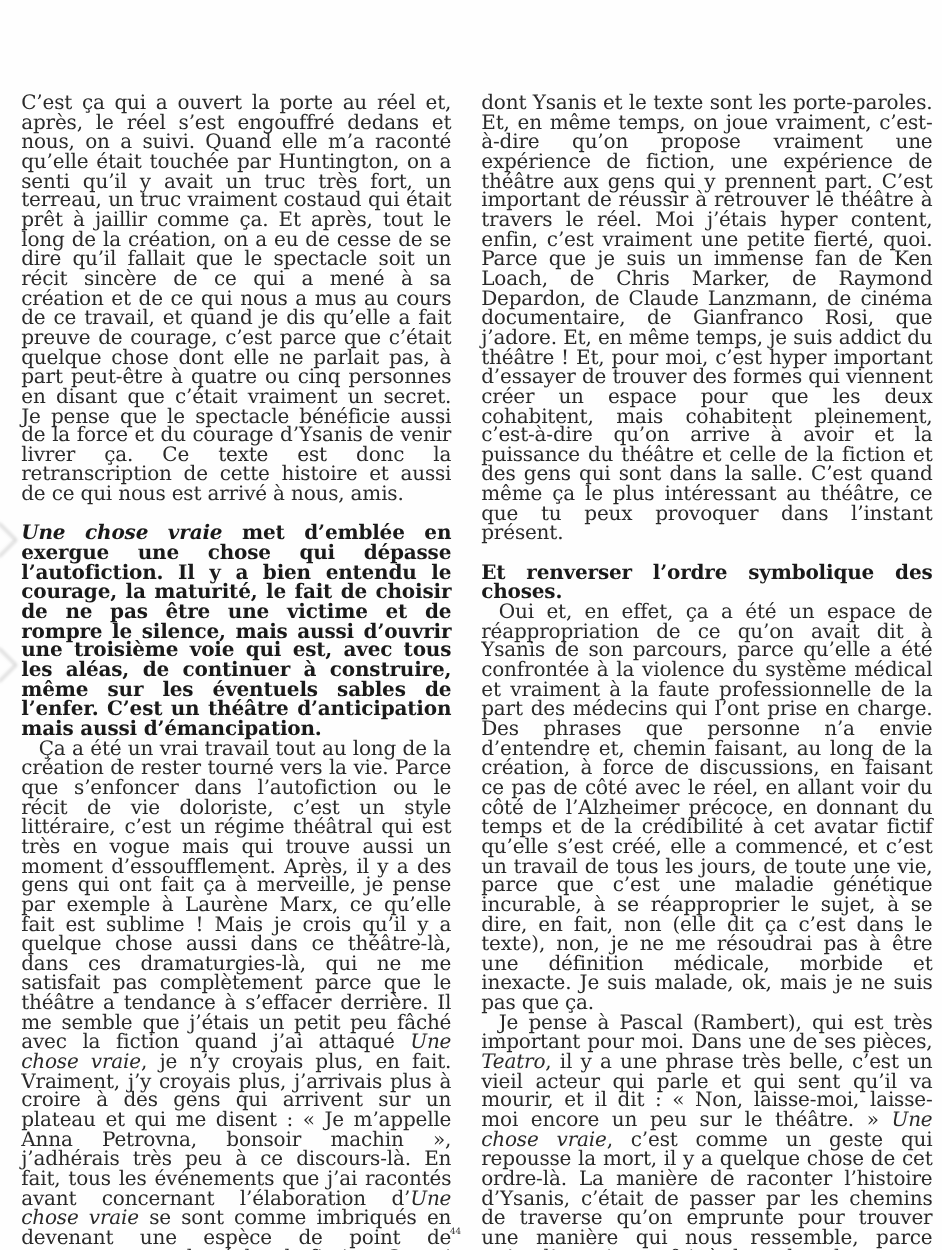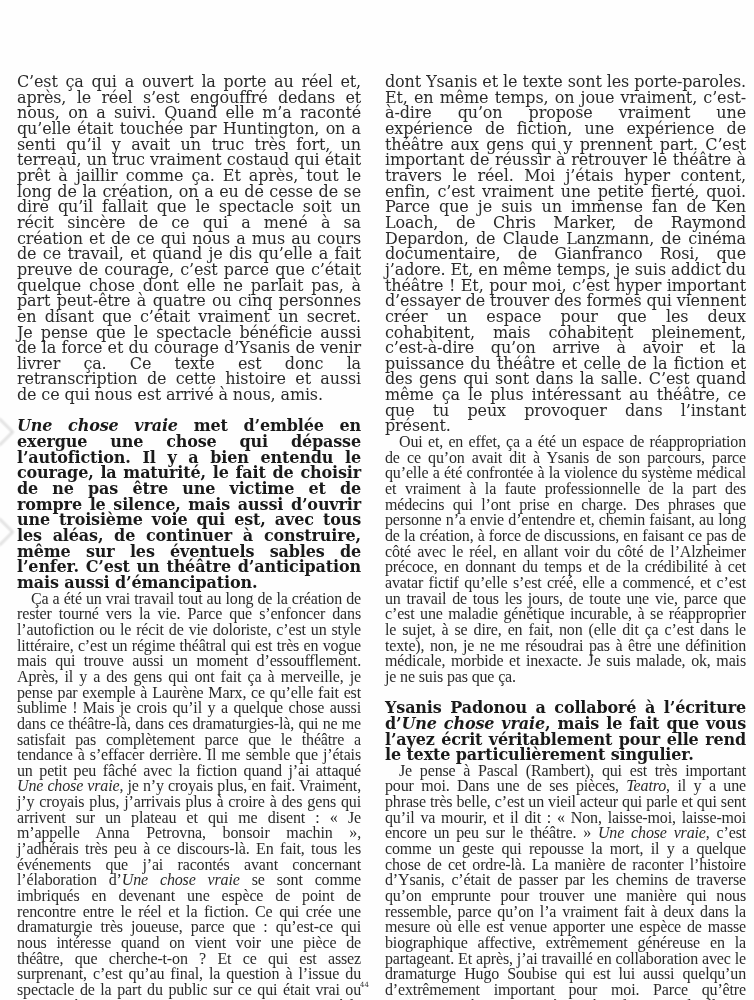--- a/index.html
+++ b/index.html
@@ -4,21 +4,21 @@
   <style>
     html, body { margin: 0; padding: 0; background: #ffffff; }
     body { width: 754px; height: 1000px; position: relative; overflow: hidden;
            font-family: "DejaVu Serif", "Liberation Serif", serif; color: #2a2a2a; }
     .page { position: absolute; left: 0; top: 0; width: 754px; height: 1000px; background: #fefefe; }
     .col { position: absolute; top: 74px; font-size: 16px; line-height: 15.65px;
            text-align: justify; letter-spacing: -0.15px; }
     .col-left { left: 17px; width: 344px; }
     .col-right { left: 385px; width: 361px; }
     p { margin: 0; }
-    .indent { text-indent: 14px; font-family: Liberation Serif, serif; }
+    .indent { text-indent: 14px; }
     .lead { font-weight: bold; color: #1a1a1a; margin-top: 15.6px; }
     .lead i { font-weight: bold; }
     .qhead { font-weight: bold; color: #1a1a1a; margin-top: 15.6px; }
     .gap { height: 15.6px; }
     .folio { position: absolute; left: 360px; top: 981px; font-size: 7px; font-weight: normal; color: #333; }
     .shadow-chevron { position: absolute; left: 0; width: 14px; height: 30px; }
     .shadow-chevron::before { content: ""; position: absolute; left: -10px; top: 4px; width: 18px; height: 18px;
       border: 2px solid #d4d4d4; border-left: none; border-bottom: none; transform: rotate(45deg); filter: blur(1.2px); }
   </style>
 </head>
@@ -31,20 +31,20 @@
 
   <div class="col col-left">
     <p>C’est ça qui a ouvert la porte au réel et, après, le réel s’est engouffré dedans et nous, on a suivi. Quand elle m’a raconté qu’elle était touchée par Huntington, on a senti qu’il y avait un truc très fort, un terreau, un truc vraiment costaud qui était prêt à jaillir comme ça. Et après, tout le long de la création, on a eu de cesse de se dire qu’il fallait que le spectacle soit un récit sincère de ce qui a mené à sa création et de ce qui nous a mus au cours de ce travail, et quand je dis qu’elle a fait preuve de courage, c’est parce que c’était quelque chose dont elle ne parlait pas, à part peut-être à quatre ou cinq personnes en disant que c’était vraiment un secret. Je pense que le spectacle bénéficie aussi de la force et du courage d’Ysanis de venir livrer ça. Ce texte est donc la retranscription de cette histoire et aussi de ce qui nous est arrivé à nous, amis.</p>
     <div class="gap"></div>
     <p class="lead" style="margin-top:0"><i>Une chose vraie</i><span> met d’emblée en exergue une chose qui dépasse l’autofiction. Il y a bien entendu le courage, la maturité, le fait de choisir de ne pas être une victime et de rompre le silence, mais aussi d’ouvrir une troisième voie qui est, avec tous les aléas, de continuer à construire, même sur les éventuels sables de l’enfer. C’est un théâtre d’anticipation mais aussi d’émancipation.</span></p>
     <p class="indent"><span>Ça a été un vrai travail tout au long de la création de rester tourné vers la vie. Parce que s’enfoncer dans l’autofiction ou le récit de vie doloriste, c’est un style littéraire, c’est un régime théâtral qui est très en vogue mais qui trouve aussi un moment d’essoufflement. Après, il y a des gens qui ont fait ça à merveille, je pense par exemple à Laurène Marx, ce qu’elle fait est sublime ! Mais je crois qu’il y a quelque chose aussi dans ce théâtre-là, dans ces dramaturgies-là, qui ne me satisfait pas complètement parce que le théâtre a tendance à s’effacer derrière. Il me semble que j’étais un petit peu fâché avec la fiction quand j’ai attaqué </span><i>Une chose vraie</i><span>, je n’y croyais plus, en fait. Vraiment, j’y croyais plus, j’arrivais plus à croire à des gens qui arrivent sur un plateau et qui me disent : « Je m’appelle Anna Petrovna, bonsoir machin », j’adhérais très peu à ce discours-là. En fait, tous les événements que j’ai racontés avant concernant l’élaboration d’</span><i>Une chose vraie</i><span> se sont comme imbriqués en devenant une espèce de point de rencontre entre le réel et la fiction. Ce qui crée une dramaturgie très joueuse, parce que : qu’est-ce qui nous intéresse quand on vient voir une pièce de théâtre, que cherche-t-on ? Et ce qui est assez surprenant, c’est qu’au final, la question à l’issue du spectacle de la part du public sur ce qui était vrai ou pas est très peu venue. C’est une victoire parce qu’à la fois on arrive à puiser la puissance ravageuse du réel, ravageuse au sens littéral, et toute la violence</span></p>
   </div>
 
   <div class="col col-right">
     <p>dont Ysanis et le texte sont les porte-paroles. Et, en même temps, on joue vraiment, c’est-à-dire qu’on propose vraiment une expérience de fiction, une expérience de théâtre aux gens qui y prennent part. C’est important de réussir à retrouver le théâtre à travers le réel. Moi j’étais hyper content, enfin, c’est vraiment une petite fierté, quoi. Parce que je suis un immense fan de Ken Loach, de Chris Marker, de Raymond Depardon, de Claude Lanzmann, de cinéma documentaire, de Gianfranco Rosi, que j’adore. Et, en même temps, je suis addict du théâtre ! Et, pour moi, c’est hyper important d’essayer de trouver des formes qui viennent créer un espace pour que les deux cohabitent, mais cohabitent pleinement, c’est-à-dire qu’on arrive à avoir et la puissance du théâtre et celle de la fiction et des gens qui sont dans la salle. C’est quand même ça le plus intéressant au théâtre, ce que tu peux provoquer dans l’instant présent.</p>
+    <p class="qhead">Et renverser l’ordre symbolique des choses.</p>
     <p class="indent">Oui et, en effet, ça a été un espace de réappropriation de ce qu’on avait dit à Ysanis de son parcours, parce qu’elle a été confrontée à la violence du système médical et vraiment à la faute professionnelle de la part des médecins qui l’ont prise en charge. Des phrases que personne n’a envie d’entendre et, chemin faisant, au long de la création, à force de discussions, en faisant ce pas de côté avec le réel, en allant voir du côté de l’Alzheimer précoce, en donnant du temps et de la crédibilité à cet avatar fictif qu’elle s’est créé, elle a commencé, et c’est un travail de tous les jours, de toute une vie, parce que c’est une maladie génétique incurable, à se réapproprier le sujet, à se dire, en fait, non (elle dit ça c’est dans le texte), non, je ne me résoudrai pas à être une définition médicale, morbide et inexacte. Je suis malade, ok, mais je ne suis pas que ça.</p>
-    <p class="qhead"><span>Ysanis Padonou a collaboré à l’écriture d’</span><i>Une chose vraie</i><span>, mais le fait que vous l’ayez écrit véritablement pour elle rend le texte particulièrement singulier.</span></p>
     <p class="indent"><span>Je pense à Pascal (Rambert), qui est très important pour moi. Dans une de ses pièces, </span><i>Teatro</i><span>, il y a une phrase très belle, c’est un vieil acteur qui parle et qui sent qu’il va mourir, et il dit : « Non, laisse-moi, laisse-moi encore un peu sur le théâtre. » </span><i>Une chose vraie</i><span>, c’est comme un geste qui repousse la mort, il y a quelque chose de cet ordre-là. La manière de raconter l’histoire d’Ysanis, c’était de passer par les chemins de traverse qu’on emprunte pour trouver une manière qui nous ressemble, parce qu’on l’a vraiment fait à deux dans la mesure où elle est venue apporter une espèce de masse biographique affective, extrêmement généreuse en la partageant. Et après, j’ai travaillé en collaboration avec le dramaturge Hugo Soubise qui est lui aussi quelqu’un d’extrêmement important pour moi. Parce qu’être metteur en scène est un métier très solitaire et, d’ailleurs, sans toute mon équipe que je remercie, je ne serais pas là. On est venu essayer de donner une forme justement pour trouver des manières de raconter son histoire qui ne mettent pas frontalement Ysanis en danger, qui ne l’exposent pas de manière doloriste. Pendant les répétitions, Ysanis me disait : « Moi, je m’assois et je mens. Je floute les pistes avec ce qui est vrai et ce qui ne l’est pas. » J’adorais quand elle disait ça ! Oui, se réapproprier son histoire, venir la raconter comme on veut et sortir un peu des carcans dans lesquels on a voulu la mettre en tant que femme, en tant qu’actrice. Et continuer.</span></p>
 
   </div>
 
   <div class="folio">44</div>
 </div>
 
 </body></html>

